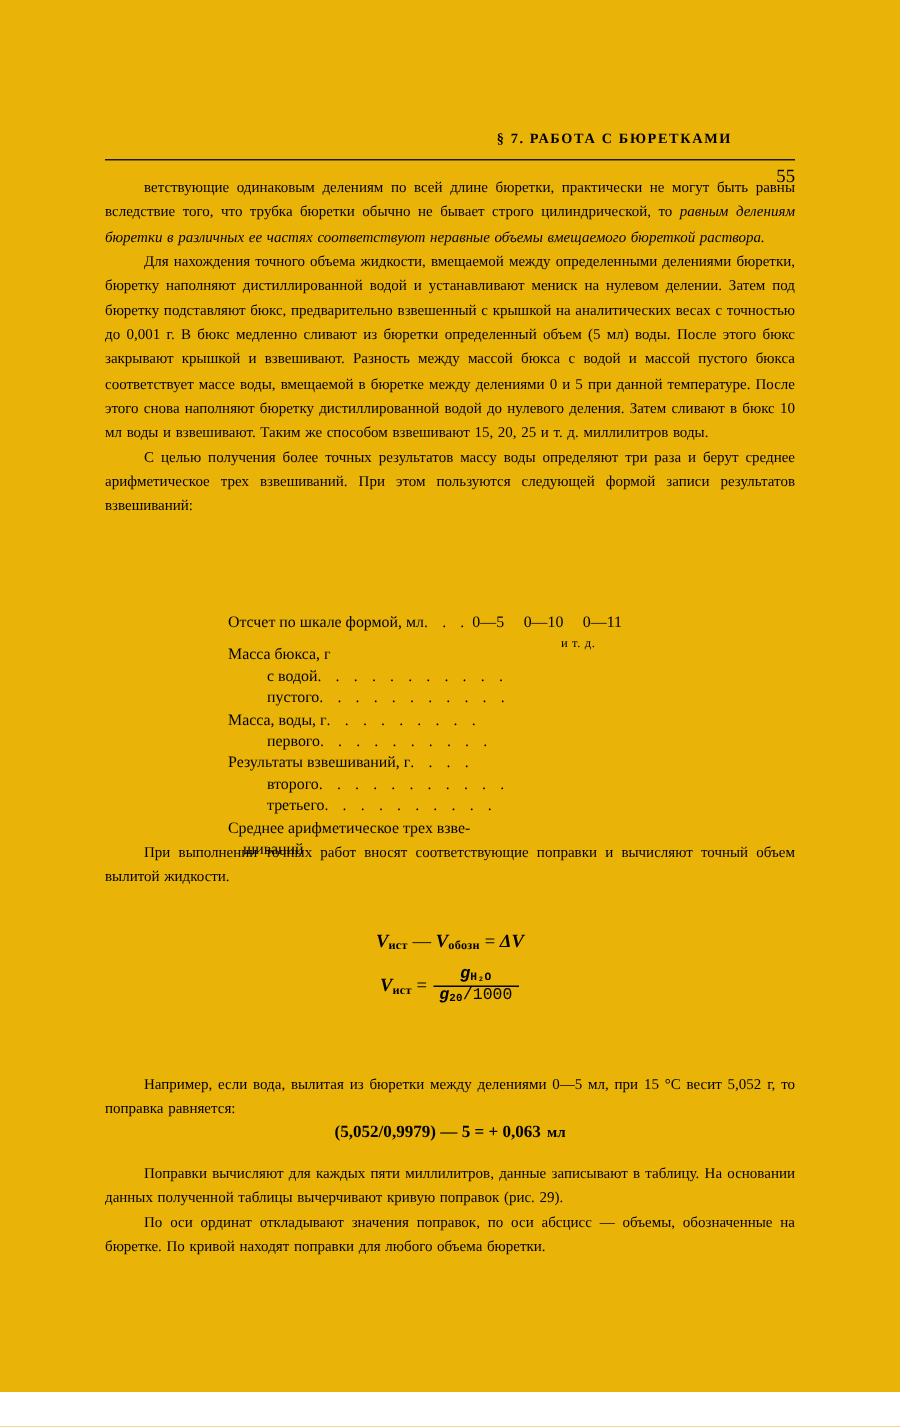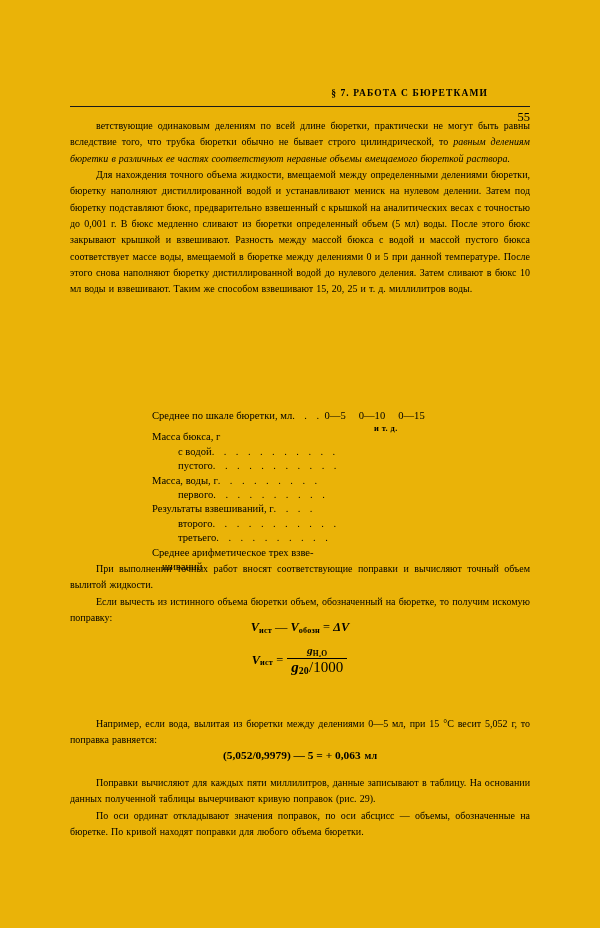--- a/index.html
+++ b/index.html
@@ -98,21 +98,20 @@
     display: inline;
     margin-left: 2px;
   }
   .col-sp { display: inline-block; width: 13px; }
   .itd {
     position: absolute;
     left: 222px;
     top: 13px;
     font-size: 8.4px;
     letter-spacing: 0.4px;
-    font-weight: bold;
   }
   .gap-row { height: 7px; }
 
   
   .formula {
     position: absolute;
     width: 460px;
     left: 70px;
     text-align: center;
     font-size: 12.4px;
@@ -129,31 +128,32 @@
     vertical-align: -0.22em;
     letter-spacing: 0.2px;
   }
   .frac {
     display: inline-block;
     vertical-align: middle;
     text-align: center;
     margin: 0 1px;
     position: relative;
     top: -1px;
+    font-family: Liberation Mono, monospace;
   }
   .frac .num {
     display: block;
     padding: 0 4px 0px 4px;
     font-size: 11.4px;
   }
   .frac .den {
     display: block;
     border-top: 1.1px solid #000;
     padding: 0px 4px 0 4px;
-    font-size: 15px;
+    font-size: 11px;
   }
   .frac sub { vertical-align: -0.2em; }
 
   
   .where {
     position: absolute;
     left: 70px;
     top: 683px;
     width: 460px;
     font-size: 10.5px;
@@ -193,27 +193,28 @@
     <span class="runhead-folio">55</span>
   </div>
   <div class="rule"></div>
 
   <div class="body">
 
     <p class="para"><span>ветствующие одинаковым делениям по всей длине бюретки, практически не могут быть равны вследствие того, что трубка бюретки обычно не бывает строго цилиндрической, то </span><span class="it">равным делениям бюретки в различных ее частях соответствуют неравные объемы вмещаемого бюреткой раствора.</span></p>
 
     <p class="para">Для нахождения точного объема жидкости, вмещаемой между определенными делениями бюретки, бюретку наполняют дистиллированной водой и устанавливают мениск на нулевом делении. Затем под бюретку подставляют бюкс, предварительно взвешенный с крышкой на аналитических весах с точностью до 0,001 г. В бюкс медленно сливают из бюретки определенный объем (5 мл) воды. После этого бюкс закрывают крышкой и взвешивают. Разность между массой бюкса с водой и массой пустого бюкса соответствует массе воды, вмещаемой в бюретке между делениями 0 и 5 при данной температуре. После этого снова наполняют бюретку дистиллированной водой до нулевого деления. Затем сливают в бюкс 10 мл воды и взвешивают. Таким же способом взвешивают 15, 20, 25 и т. д. миллилитров воды.</p>
 
+    <p class="para">С целью получения более точных результатов массу воды определяют три раза и берут среднее арифметическое трех взвешиваний. При этом пользуются следующей формой записи результатов взвешиваний:</p>
 
   </div>
 
   <div class="form-block">
 
     <div class="form-row">
-      <span class="lbl">Среднее по шкале бюретки, мл</span><span class="leader">. . .</span><span class="cols"><span>0—5</span><span class="col-sp"></span><span>0—10</span><span class="col-sp"></span><span>0—15</span></span>
+      <span class="lbl">Отсчет по шкале формой, мл</span><span class="leader">. . .</span><span class="cols"><span>0—5</span><span class="col-sp"></span><span>0—10</span><span class="col-sp"></span><span>0—11</span></span>
       <span class="itd">и т. д.</span>
     </div>
 
     <div class="gap-row"></div>
 
     <div class="form-row">
       <span class="lbl">Масса бюкса, г</span>
     </div>
 
     <div class="form-row">
@@ -249,21 +250,20 @@
     </div>
 
     <div class="form-row">
       <span style="display:inline-block;width:10px"></span><span class="lbl">шиваний</span>
     </div>
 
   </div>
 
   <div class="body" style="top:561px">
     <p class="para">При выполнении точных работ вносят соответствующие поправки и вычисляют точный объем вылитой жидкости.</p>
-    <p class="para">Если вычесть из истинного объема бюретки объем, обозначенный на бюретке, то получим искомую поправку:</p>
   </div>
 
   <div class="formula" style="top:620px">
     <span class="var">V</span><sub>ист</sub>
     <span>—</span>
     <span class="var">V</span><sub>обозн</sub>
     <span>=</span>
     <span class="var">ΔV</span>
   </div>
 

